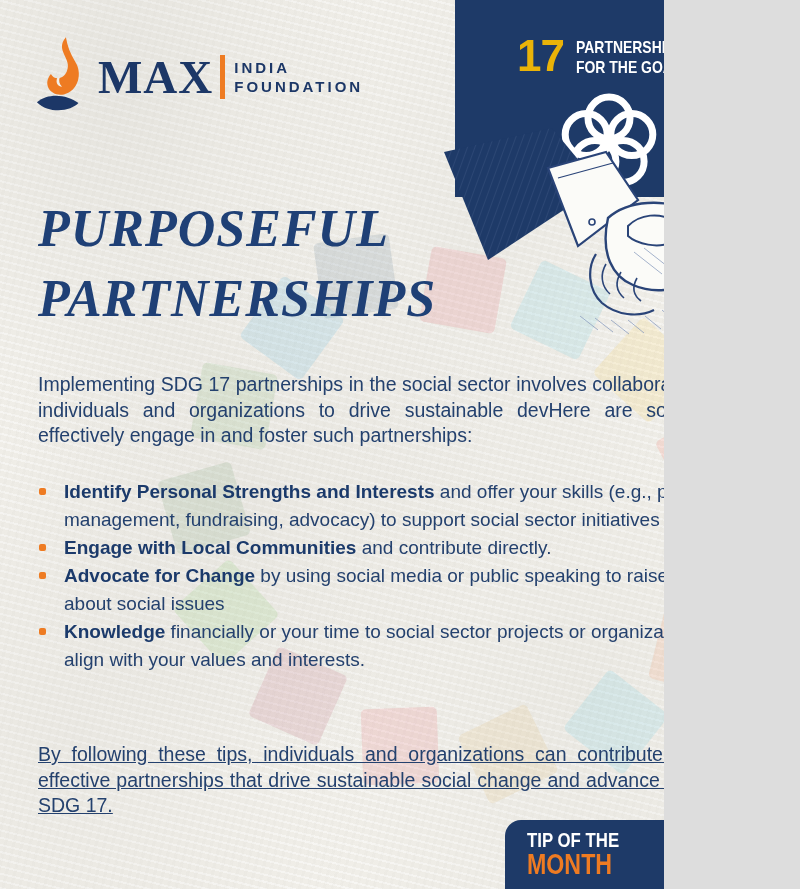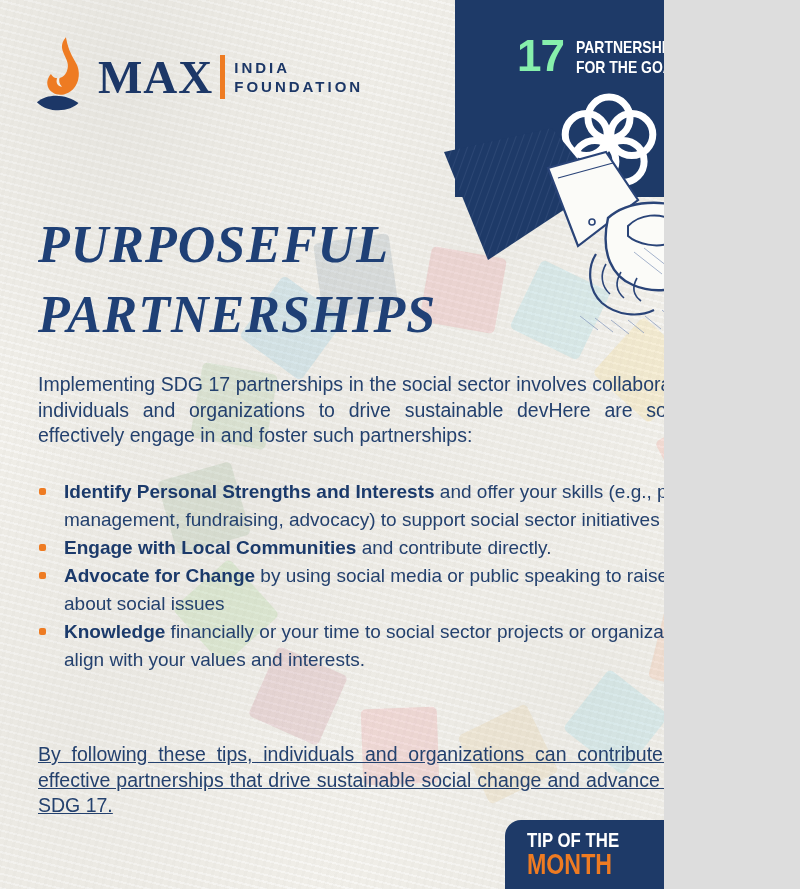--- a/index.html
+++ b/index.html
@@ -24,28 +24,28 @@
   .logo { position:absolute; left:34px; top:34px; z-index:3; display:flex; align-items:center; }
   .logo-flame { width:58px; height:86px; }
   .logo-text { display:flex; align-items:center; margin-left:6px; }
   .logo-max { font-family:"Liberation Serif", serif; font-weight:bold; font-size:47px; color:#1c3767; letter-spacing:1px; line-height:1; }
   .logo-bar { width:5px; height:44px; background:#ee7b22; margin:0 9px 0 7px; }
   .logo-org { display:flex; flex-direction:column; justify-content:center; }
   .logo-org span { font-size:15px; font-weight:bold; color:#1c3767; letter-spacing:3px; line-height:19px; }
   
   .sdg-banner { position:absolute; left:455px; top:0; width:318px; height:197px; background:#1e3a68; z-index:2; }
   .sdg-head { position:absolute; left:62px; top:34px; display:flex; align-items:flex-start; }
-  .sdg-num { color:#86efac; font-weight:bold; font-size:44px; line-height:44px; letter-spacing:-1px; }
+  .sdg-num { color:#eab308; font-weight:bold; font-size:44px; line-height:44px; letter-spacing:-1px; }
   .sdg-label { margin-left:12px; margin-top:4px; display:flex; flex-direction:column; }
   .sdg-label span { color:#fff; font-weight:bold; font-size:17px; line-height:20px; letter-spacing:0; display:inline-block; transform:scaleX(.82); transform-origin:left; white-space:nowrap; }
   .sdg-rings { position:absolute; left:104px; top:92px; }
   
   .handshake { position:absolute; left:430px; top:126px; z-index:4; }
   
-  .title { position:absolute; left:38px; top:210px; z-index:3; font-family:"Liberation Serif", serif; font-style:italic; font-weight:bold; font-size:52px; line-height:70px; color:#1f4076; letter-spacing:1px; }
+  .title { position:absolute; left:38px; top:194px; z-index:3; font-family:"Liberation Serif", serif; font-style:italic; font-weight:bold; font-size:52px; line-height:70px; color:#1f4076; letter-spacing:1px; }
   .title span { display:block; }
   
   .intro, .closing {
     position:absolute; left:38px; width:730px; z-index:3;
     color:#24416e; font-size:19.5px; line-height:25.5px; text-align:justify;
   }
   .intro { top:372px; }
   .closing { top:742px;text-decoration:underline; }
   .tips { position:absolute; left:36px; top:478px; width:738px; z-index:3; list-style:none; }
   .tips li { position:relative; padding-left:28px; color:#24416e; font-size:19px; line-height:28px; }

